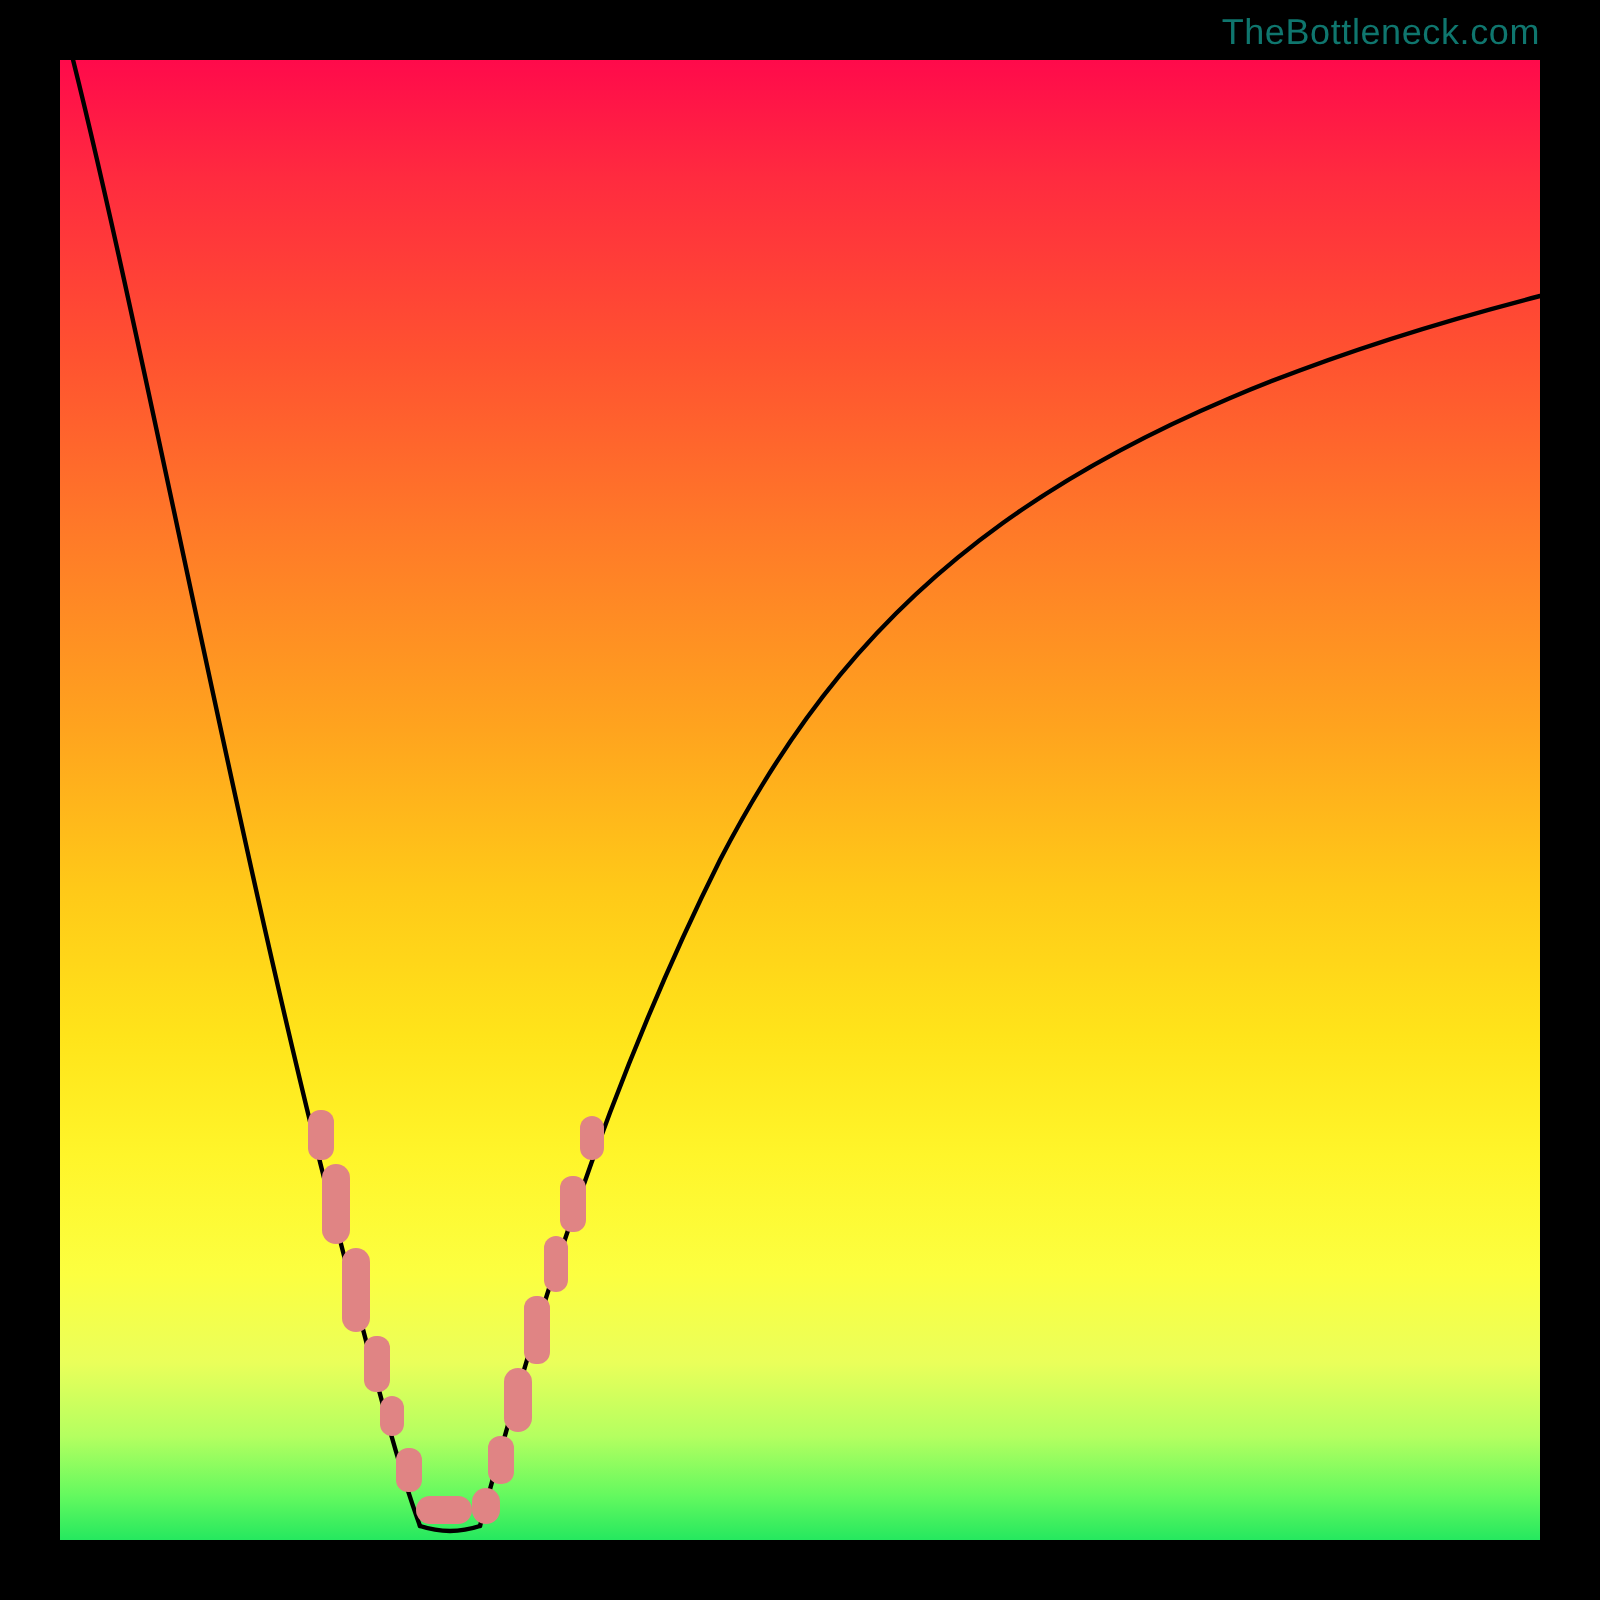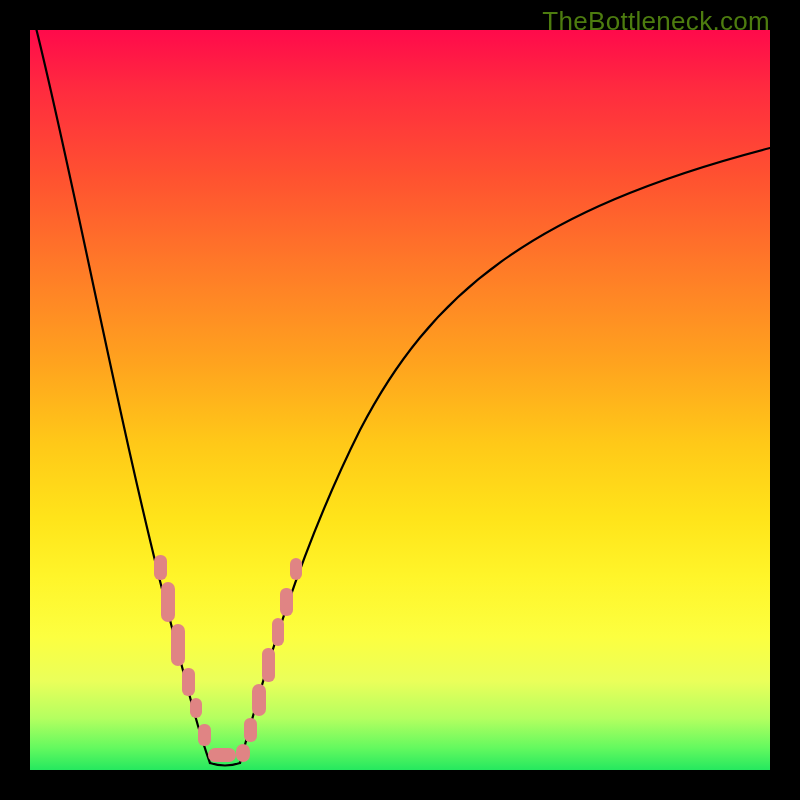--- a/index.html
+++ b/index.html
@@ -40,22 +40,22 @@
       #eaff5a 88%,
       #b4ff60 93%,
       #64f95f 97%,
       #25e85f 100%
     );
   }
   .watermark {
     position: absolute;
     top: 6px;
     right: 30px;
-    color: #4d7c0f;
-    font-size: 26px;
+    color: #0f766e;
+    font-size: 18px;
     font-weight: 500;
     letter-spacing: 0.3px;
     user-select: none;
   }
   svg.curve {
     position: absolute;
     left: 0;
     top: 0;
     width: 740px;
     height: 740px;

